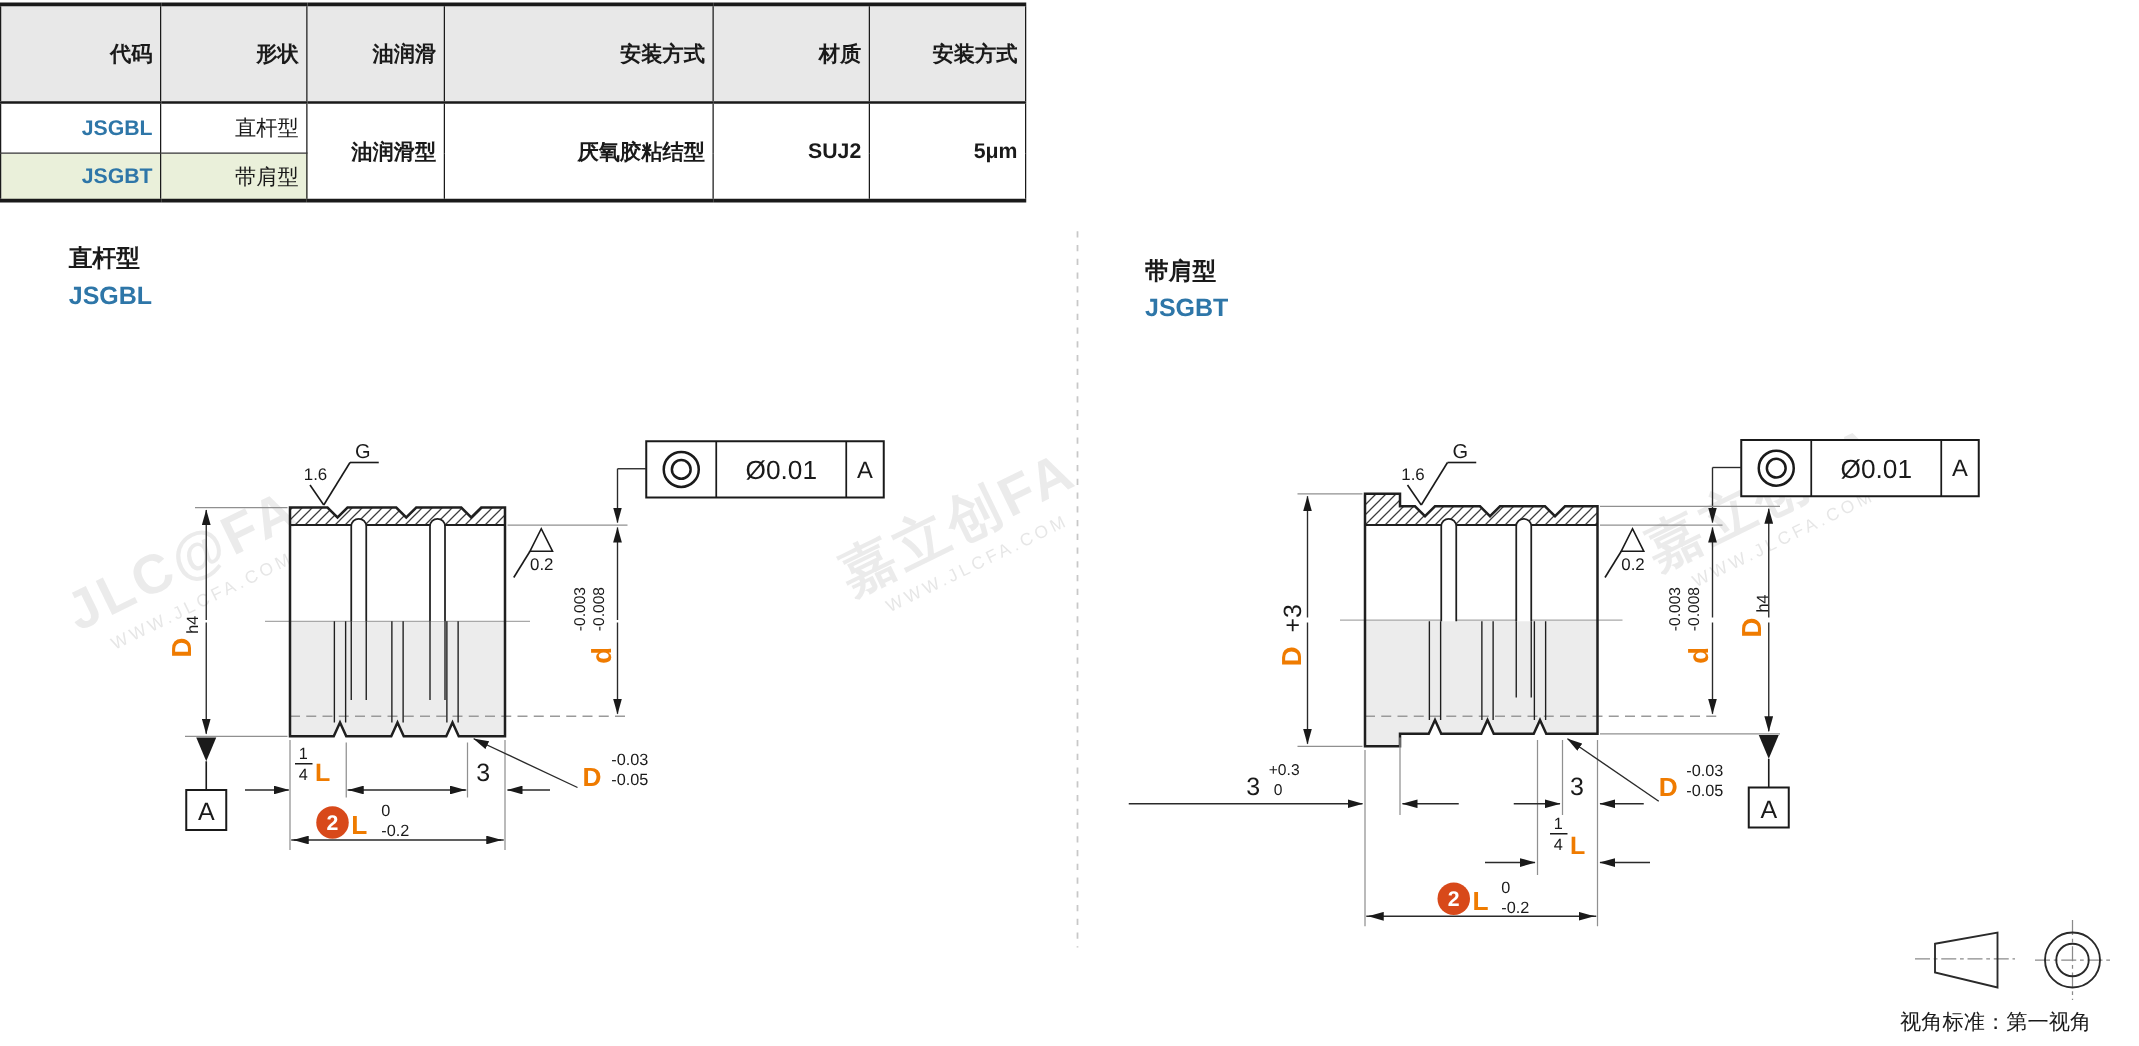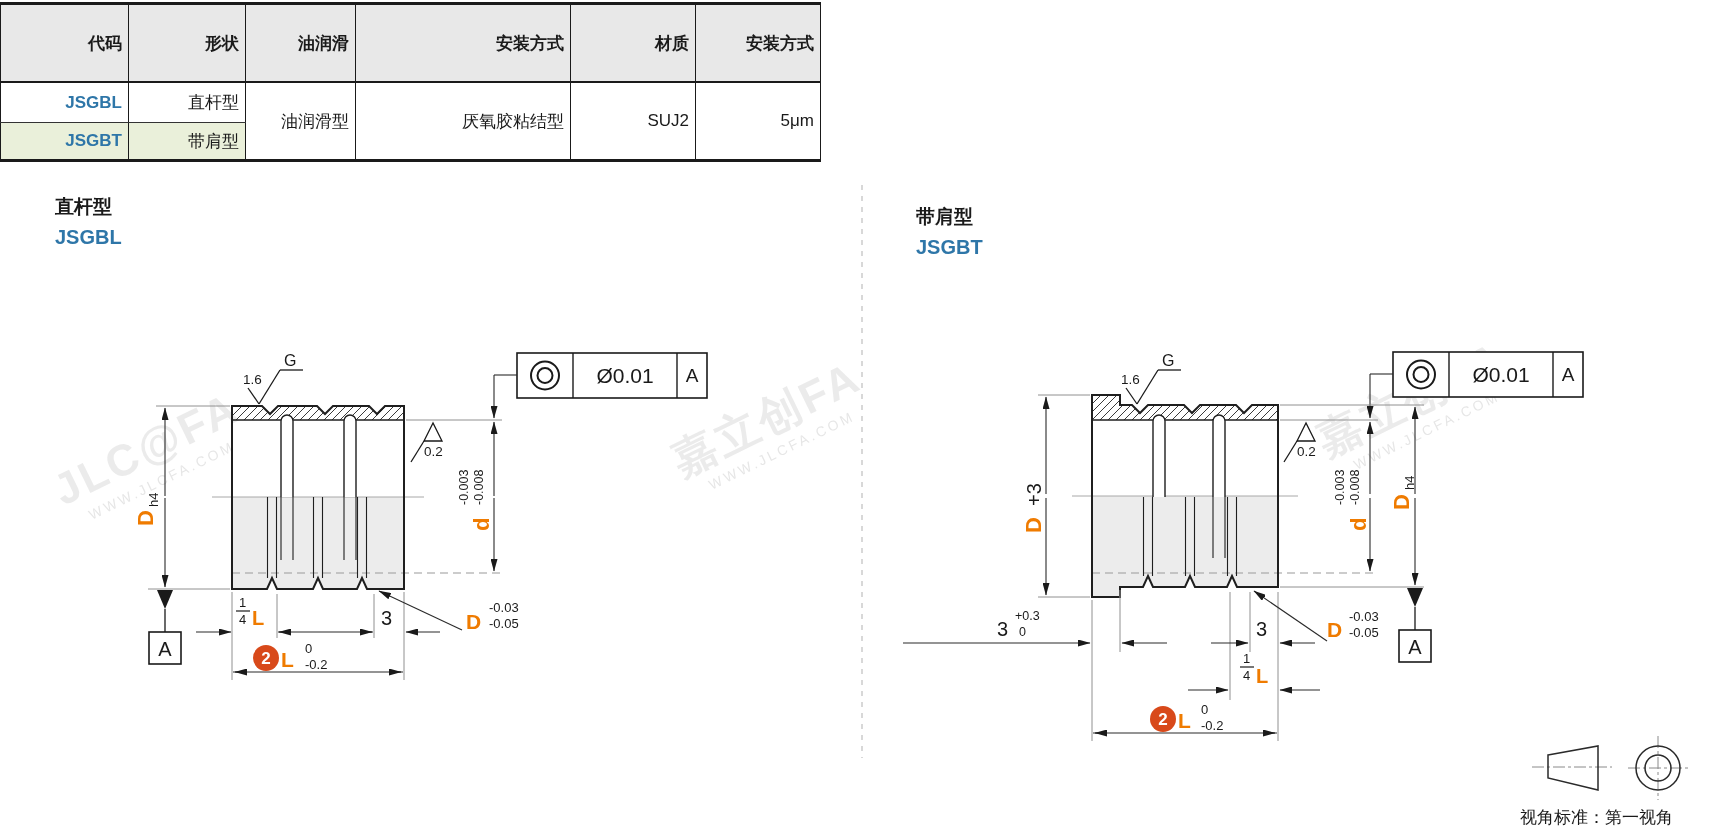--- a/index.html
+++ b/index.html
@@ -10,21 +10,21 @@
              font-size:17px;text-align:center;}
   table.spec th,table.spec td{border-left:1.5px solid #1a1a1a;border-right:1.5px solid #1a1a1a;padding:0 6px;text-align:right;}
   table.spec thead th{background:#e8e8e8;font-weight:600;height:76px;
              border-top:3px solid #1a1a1a;border-bottom:2.5px solid #1a1a1a;}
   table.spec .r1 td{height:39px;}
   table.spec .r2 td{height:36px;}
   table.spec .r1 .split{border-bottom:1px solid #333;}
   table.spec .hl{background:#eaf0da;}
   table.spec tbody td{border-bottom:none;}
   table.spec tr.r2 td{border-bottom:3px solid #1a1a1a;}
-  td.mg{border-bottom:3px solid #1a1a1a !important;}
+  td.mg{border-bottom:3px solid #1a1a1a !important;font-weight:bold;}
   .code{color:#2e76a8;font-weight:bold;}
   
   .sec-title{position:absolute;font-size:19px;font-weight:600;z-index:3;}
   .sec-code{position:absolute;font-size:20px;font-weight:bold;color:#2e76a8;z-index:3;}
   .caption{position:absolute;font-size:17px;z-index:3;}
   
   .wm{position:absolute;z-index:1;transform:rotate(-26deg);text-align:center;
       color:rgba(100,100,100,0.13);font-weight:bold;pointer-events:none;line-height:1.25;}
   .wm .big{font-size:44px;letter-spacing:3px;}
   .wm .small{font-size:14px;letter-spacing:3px;font-weight:normal;color:rgba(100,100,100,0.16);}

